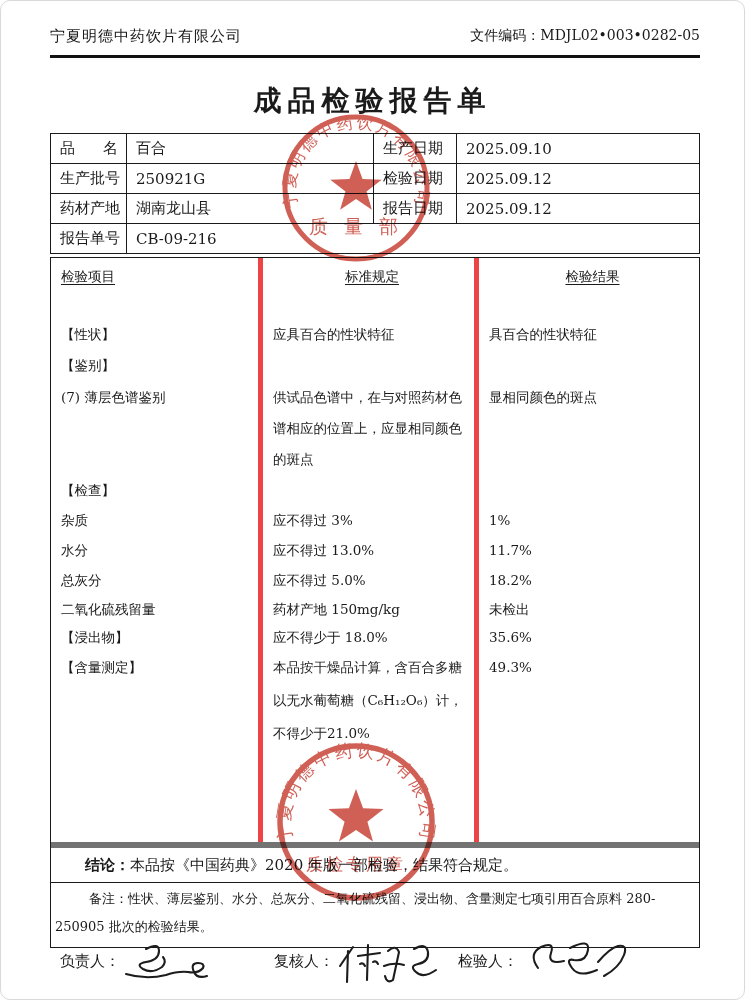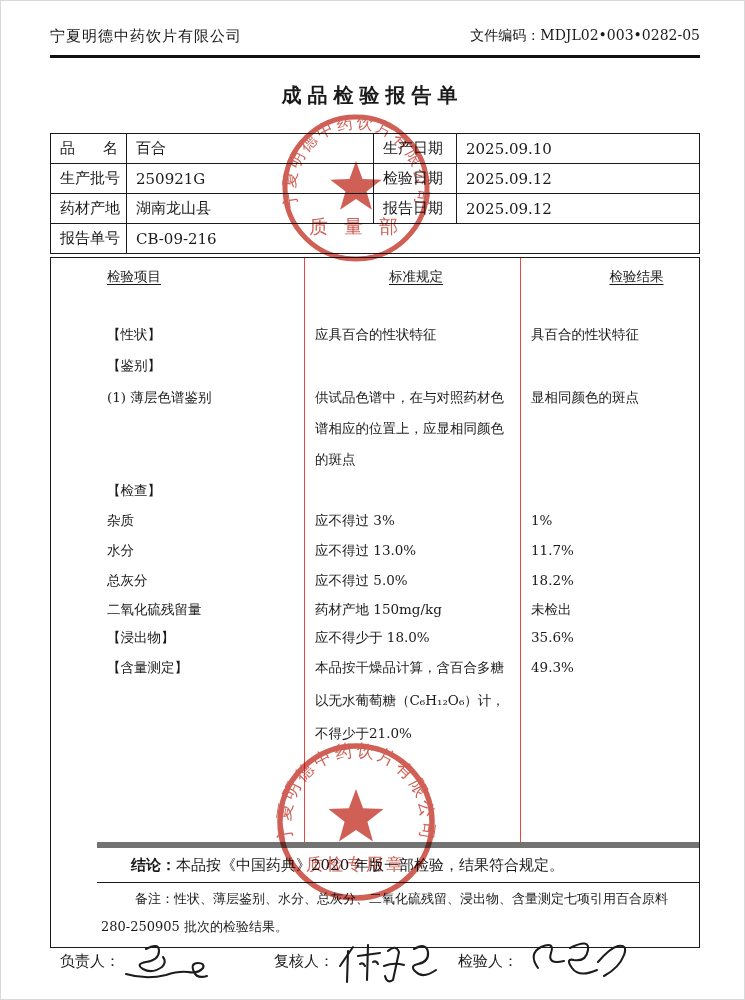--- a/index.html
+++ b/index.html
@@ -4,44 +4,44 @@
 <style>
   * { box-sizing: border-box; margin: 0; padding: 0; }
   html,body { width: 745px; height: 1000px; }
   body {
     background: #ffffff;
     font-family: "DejaVu Serif", "Liberation Serif", serif;
     color: #1a1a1a;
     position: relative;
     overflow: hidden;
   }
-  .page { position: absolute; inset: 0; outline: 1px solid #d9d9d9; outline-offset: -1px; }
+  .page { position: absolute; inset: 0; outline: 1px solid #d9d9d9; outline-offset: -1px; border-radius: 10px; }
 
   
   .hdr-company { position: absolute; left: 50px; top: 27px; font-size: 15px; letter-spacing: 1px; }
   .hdr-code { position: absolute; right: 45px; top: 27px; font-size: 14px; text-align: right; }
   .hdr-rule { position: absolute; left: 50px; top: 55px; width: 650px; height: 3px; background: #111; }
 
   .title { position: absolute; left: 0; top: 82px; width: 100%; text-align: center;
-           font-size: 20px; font-weight: bold; letter-spacing: 6px; }
+           font-size: 28px; font-weight: bold; letter-spacing: 6px; }
 
   
   table.info { position: absolute; left: 50px; top: 133px; width: 650px;
                border-collapse: collapse; font-size: 15px; }
   table.info td { border: 1px solid #1a1a1a; height: 30px; padding: 0 6px 0 9px; white-space: nowrap; }
   td.lbl { width: 75px; }
   td.val1 { width: 247px; }
   td.lbl2 { width: 83px; }
   .just { display: inline-flex; justify-content: space-between; width: 58px; }
 
   
-  .main { position: absolute; left: 50px; top: 257px; width: 650px; border: 1px solid #1a1a1a; background: transparent; padding-left: 46px; }
+  .main { position: absolute; left: 50px; top: 257px; width: 650px; border: 1px solid #1a1a1a; background: transparent; }
   .grid { display: grid; grid-template-columns: 207px 216px 225px; font-size: 13.5px; }
   .grid > div { padding: 0 3px 0 10px; }
-  .c2, .c3 { border-left: 1px solid #ef4444; }
+  .c2, .c3 { border-left: 5px solid #ef4444; }
   .ghdr { min-height: 60px; padding-top: 10px !important; }
   .h-c { text-align: center; }
   .u { text-decoration: underline; text-underline-offset: 3px; }
   .rA { min-height: 32px; line-height: 32px; }
   .rB { min-height: 30px; line-height: 30px; }
   .rC { min-height: 93px; line-height: 31px; padding-top: 2px !important; }
   .rD { min-height: 30px; line-height: 30px; }
   .rH { min-height: 28px; line-height: 28px; }
   .rJ { min-height: 191px; line-height: 33px; }
 
@@ -110,21 +110,21 @@
       <div class="c3 ghdr h-c"><span class="u">检验结果</span></div>
 
       <div class="c1 rA">【性状】</div>
       <div class="c2 rA">应具百合的性状特征</div>
       <div class="c3 rA">具百合的性状特征</div>
 
       <div class="c1 rB">【鉴别】</div>
       <div class="c2 rB"></div>
       <div class="c3 rB"></div>
 
-      <div class="c1 rC">(1) 薄层色谱鉴别</div>
+      <div class="c1 rC">(7) 薄层色谱鉴别</div>
       <div class="c2 rC">供试品色谱中，在与对照药材色谱相应的位置上，应显相同颜色的斑点</div>
       <div class="c3 rC">显相同颜色的斑点</div>
 
       <div class="c1 rB">【检查】</div>
       <div class="c2 rB"></div>
       <div class="c3 rB"></div>
 
       <div class="c1 rD">杂质</div>
       <div class="c2 rD">应不得过 3%</div>
       <div class="c3 rD">1%</div>

